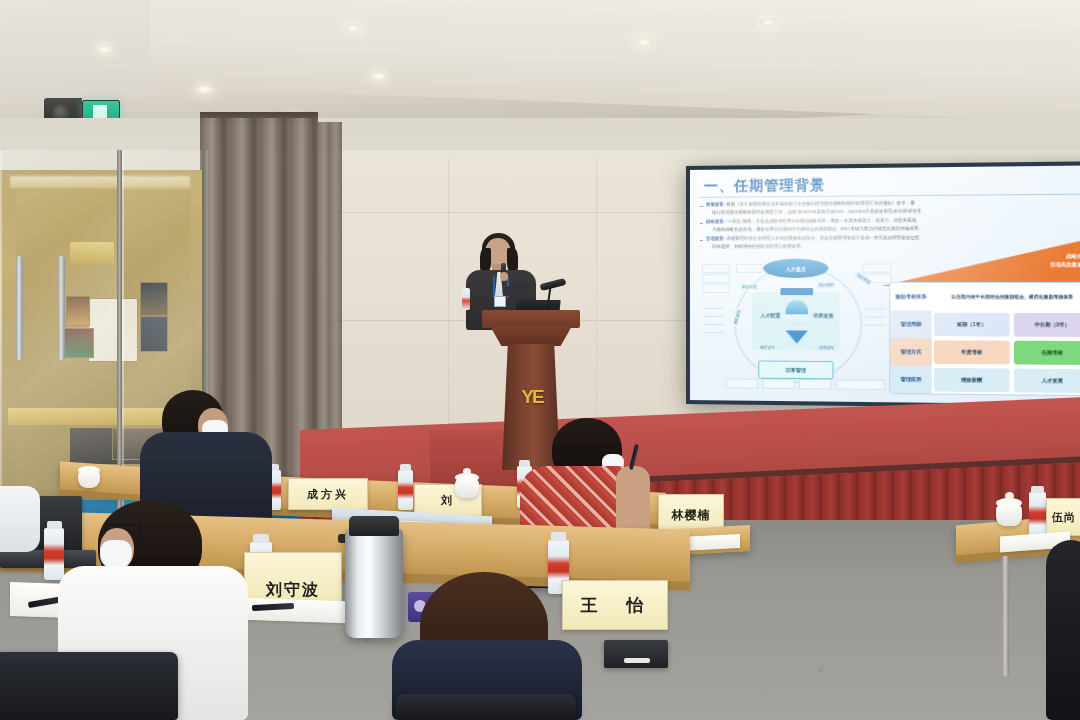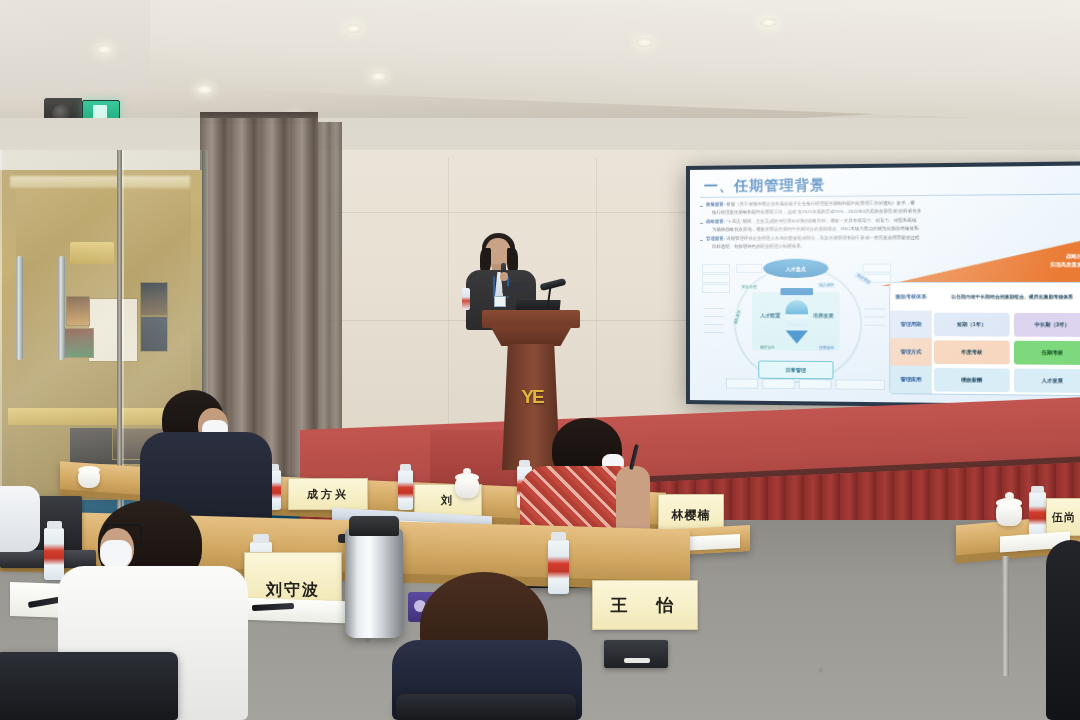--- a/index.html
+++ b/index.html
@@ -1,18 +1,18 @@
 <!DOCTYPE html>
 <html><head>
 <meta charset="utf-8">
 <style>
   html,body{margin:0;padding:0;background:#000;}
   body{font-family:"Liberation Sans","DejaVu Sans",sans-serif;}
 
-  .scene{position:relative;width:1080px;height:720px;overflow:hidden;background:#0c4a6e;}
+  .scene{position:relative;width:1080px;height:720px;overflow:hidden;background:#0369a1;}
 
   
   .ceiling{position:absolute;left:0;top:0;width:1080px;height:150px;
     background:linear-gradient(178deg,#e8e4dc 0%,#ded9d0 45%,#d2ccc2 100%);}
   .ceiling-bevel{position:absolute;left:0;top:96px;width:1080px;height:64px;
     background:linear-gradient(180deg,#ddd7cd 0%,#cfc8bc 60%,#c6bfb2 100%);
     transform:skewY(-3.0deg);transform-origin:left top;}
   .ceiling-soffit{position:absolute;left:150px;top:0;width:930px;height:122px;
     background:linear-gradient(180deg,#f0ede7 0%,#e6e1d8 70%,#dcd6cb 100%);
     transform:skewY(2.2deg);transform-origin:right top;}
@@ -564,21 +564,21 @@
   <div class="paper" style="left:244px;top:600px;width:130px;height:22px;transform:skewY(2deg);"></div>
   <div class="pen" style="left:252px;top:604px;width:42px;height:6px;transform:rotate(-3deg);"></div>
 
   <div class="thermos-spout"></div>
   <div class="thermos"></div>
   <div class="thermos-top"></div>
 
   <div class="tissue"></div>
   <div class="tissue-dot"></div>
 
-  <div class="placard" style="left:592px;top:580px;width:104px;height:48px;font-size:17px;letter-spacing:6px;">
+  <div class="placard" style="left:562px;top:580px;width:104px;height:48px;font-size:17px;letter-spacing:6px;">
     <span>王　怡</span>
   </div>
   <div class="laptop2" style="left:604px;top:640px;width:64px;height:28px;"></div>
   <div class="pen" style="left:624px;top:658px;width:26px;height:5px;background:#e8e8e4;"></div>
 
   <div class="p-body" style="left:-16px;top:486px;width:56px;height:66px;background:linear-gradient(180deg,#f4f6f8,#dbe0e5);border-radius:14px;"></div>
 
   <div class="p-hair" style="left:98px;top:500px;width:104px;height:86px;background:linear-gradient(180deg,#2a211c,#150f0c);"></div>
   <div class="glasses" style="left:104px;top:524px;width:34px;height:18px;"></div>
   <div class="p-skin" style="left:100px;top:528px;width:34px;height:42px;background:#c8a184;"></div>

